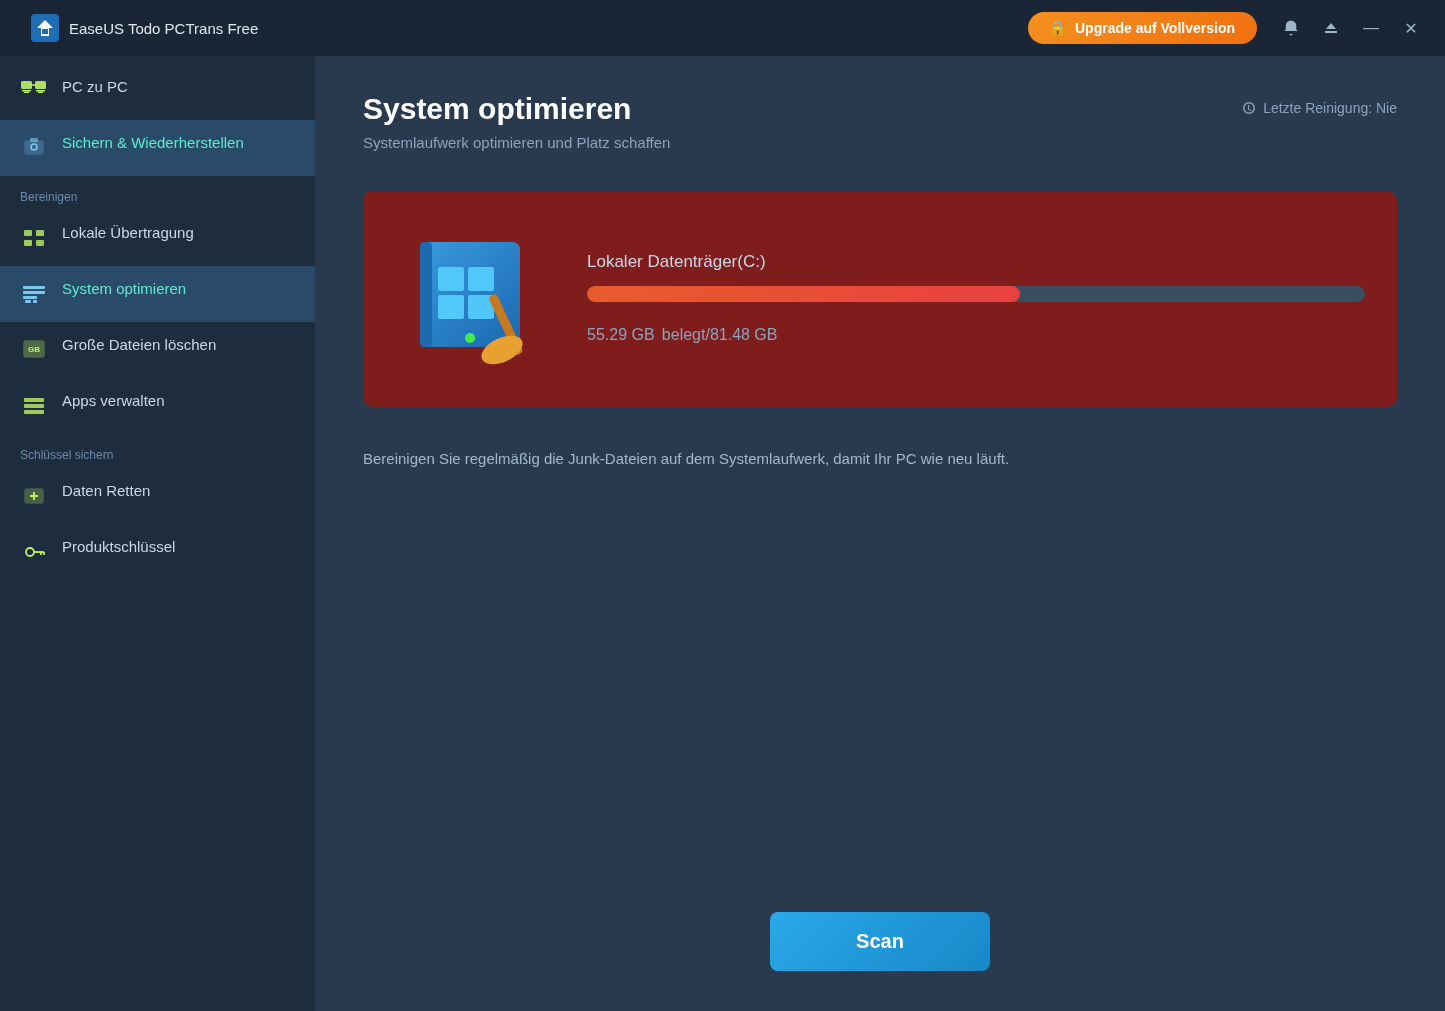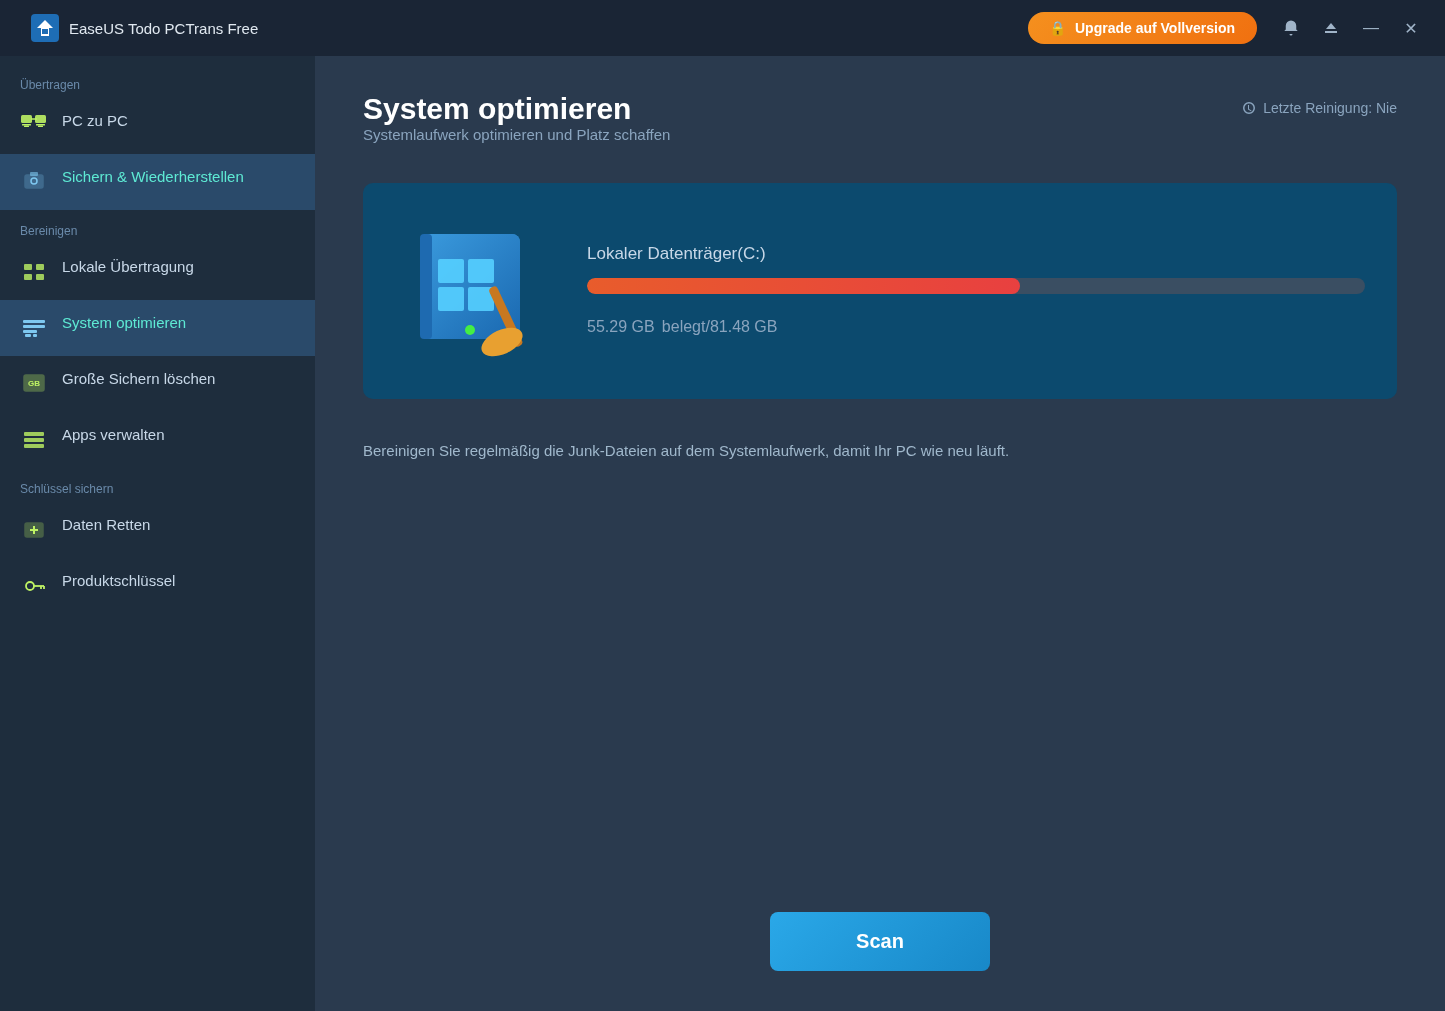--- a/index.html
+++ b/index.html
@@ -136,35 +136,35 @@
       justify-content: space-between;
     }
     .content-title {
       color: #ffffff;
       font-size: 30px;
       font-weight: 700;
     }
     .content-subtitle {
       color: #8aa4be;
       font-size: 15px;
-      margin-top: 0;
+      margin-top: 8px;
     }
     .last-cleaned {
       color: #8aa4be;
       font-size: 14px;
       display: flex;
       align-items: center;
       gap: 6px;
       margin-top: 8px;
     }
 
     
     .drive-card {
       margin: 20px 48px;
-      background: #0c4a6e;
+      background: #7f1d1d;
       border-radius: 10px;
       padding: 28px 32px;
       display: flex;
       align-items: center;
       gap: 32px;
     }
     .drive-illustration {
       width: 160px;
       height: 160px;
       flex-shrink: 0;
@@ -270,21 +270,20 @@
     <button class="titlebar-icon-btn close">
       <span>✕</span>
     </button>
   </div>
 </div>
 
 <div class="main-layout">
 
   <div class="sidebar">
 
-    <div class="sidebar-section-label">Übertragen</div>
 
     <div class="sidebar-item">
       <div class="sidebar-item-icon">
         <svg width="26" height="22" viewBox="0 0 26 22" fill="currentColor">
           <rect x="0" y="0" width="11" height="8" rx="1.5" fill="currentColor" opacity="0.9"></rect>
           <rect x="1" y="9" width="9" height="1.5" rx="0.5"></rect>
           <rect x="3" y="10.5" width="5" height="1.5" rx="0.5"></rect>
           <rect x="14" y="0" width="11" height="8" rx="1.5" fill="currentColor" opacity="0.9"></rect>
           <rect x="15" y="9" width="9" height="1.5" rx="0.5"></rect>
           <rect x="17" y="10.5" width="5" height="1.5" rx="0.5"></rect>
@@ -332,21 +331,21 @@
       <span>System optimieren</span>
     </div>
 
     <div class="sidebar-item">
       <div class="sidebar-item-icon">
         <svg width="24" height="24" viewBox="0 0 24 24" fill="none">
           <rect x="2" y="3" width="20" height="16" rx="2" fill="currentColor" opacity="0.3" stroke="currentColor" stroke-width="1.5"></rect>
           <text x="12" y="14" text-anchor="middle" fill="currentColor" font-size="8" font-weight="bold">GB</text>
         </svg>
       </div>
-      <span>Große Sichern löschen</span>
+      <span>Große Dateien löschen</span>
     </div>
 
     <div class="sidebar-item">
       <div class="sidebar-item-icon">
         <svg width="24" height="24" viewBox="0 0 24 24" fill="currentColor">
           <rect x="2" y="4" width="20" height="4" rx="1" opacity="0.8"></rect>
           <rect x="2" y="10" width="20" height="4" rx="1" opacity="0.8"></rect>
           <rect x="2" y="16" width="20" height="4" rx="1" opacity="0.8"></rect>
         </svg>
       </div>

